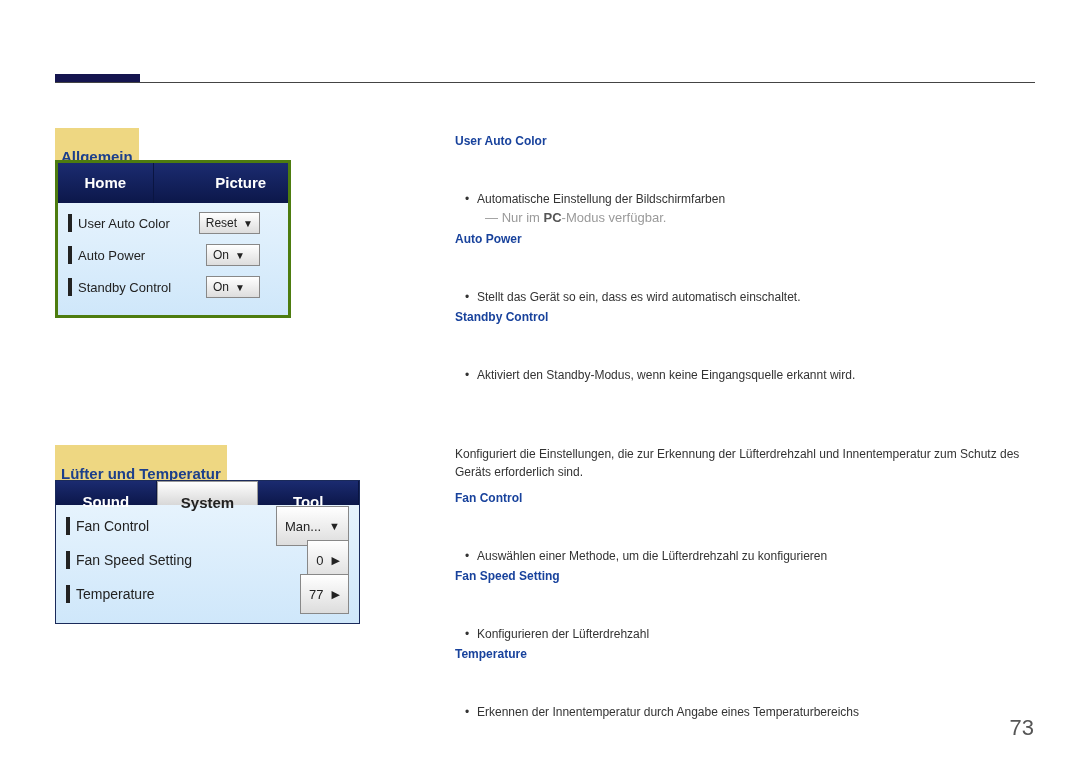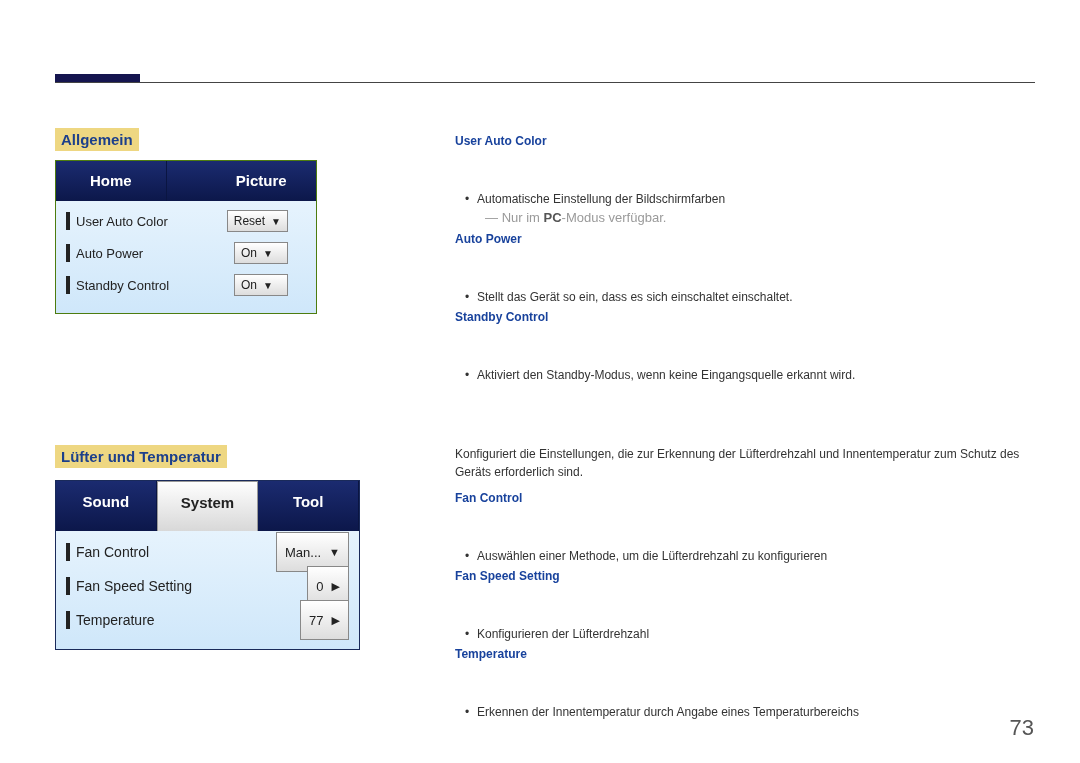--- a/index.html
+++ b/index.html
@@ -12,41 +12,41 @@
     position: relative;
   }
   .topline { position:absolute; left:55px; top:82px; width:980px; height:1px; background:#444; }
   .topline-thick { position:absolute; left:55px; top:74px; width:85px; height:8px; background:#15154f; }
 
   .section-title {
     background: #eed782;
     color:#1c3f8b;
     font-weight: bold;
     font-size: 15px;
-    padding: 3px 6px;
+    padding: 20px 6px;
     display:inline-block;
   }
   .sec-allgemein { position:absolute; left:55px; top:128px; }
   .sec-luefter   { position:absolute; left:55px; top:445px; }
 
   
-  .shot1 { position:absolute; left:55px; top:160px; width:262px; border:1px solid #4d7c0f; }
+  .shot1 { position:absolute; left:55px; top:160px; width:236px; border:3px solid #4d7c0f; }
   .tabbar1 { background: linear-gradient(#1b2b70,#0c174a); display:flex; height:40px; }
   .tab1 { flex:1; text-align:center; color:#fff; font-weight:bold; font-size:15px; line-height:40px; border-right:1px solid #0a1542;}
   .tab1:last-child{border-right:none;margin-left:40px;}
   .panel1 { background: linear-gradient(#e6f3fd,#cfe7fa); padding:4px 0 12px 0;}
   .row1 { display:flex; align-items:center; height:32px; font-size:13px; color:#222;}
   .bar { width:4px; height:18px; background:#222; margin:0 6px 0 10px;}
   .rowlabel { flex:1; }
   .dd { background:linear-gradient(#fff,#ddd); border:1px solid #888; height:22px; display:flex; align-items:center; padding:0 6px; margin-right:28px; font-size:12px;}
   .dd .arrow { margin-left:6px; font-size:10px;}
 
   
   .shot2 { position:absolute; left:55px; top:480px; width:305px; border:1px solid #1a2a5a;}
-  .tabbar2 { display:flex; height:50px;}
+  .tabbar2 { display:flex; height:24px;}
   .tab2 { flex:1; text-align:center; font-weight:bold; font-size:15px; line-height:42px;}
   .tab2.dark { background: linear-gradient(#1b2b70,#0c174a); color:#fff; border-right:1px solid #0a1542;}
   .tab2.active { background: linear-gradient(#fefefe,#d8d8d8); color:#222; border:1px solid #999; border-bottom:none;}
   .panel2 { background: linear-gradient(#e6f3fd,#cfe7fa); padding:4px 0 12px 0;}
   .row2 { display:flex; align-items:center; height:34px; font-size:14px; color:#222;}
   .rowlabel2 { flex:1;}
   .ctrl { background:linear-gradient(#fff,#ddd); border:1px solid #888; height:40px; display:flex; align-items:center; padding:4px 8px; margin-right:10px; font-size:13px;}
   .ctrl .arrow { margin-left:8px; font-size:11px;}
 
   
@@ -103,21 +103,21 @@
   </div>
 </div>
 
 <div id="r1" class="rtxt">
   <div class="hd">User Auto Color</div>
   <div class="bullet">Automatische Einstellung der Bildschirmfarben</div>
   <div class="note" style="padding-left:30px;">
     ― <span>Nur im </span><span class="pc">PC</span><span>-Modus verfügbar.</span>
   </div>
   <div class="hd">Auto Power</div>
-  <div class="bullet">Stellt das Gerät so ein, dass es sich einschaltet einschaltet.</div>
+  <div class="bullet">Stellt das Gerät so ein, dass es wird automatisch einschaltet.</div>
   <div class="hd">Standby Control</div>
   <div class="bullet">Aktiviert den Standby-Modus, wenn keine Eingangsquelle erkannt wird.</div>
 </div>
 
 <div class="section-title sec-luefter">Lüfter und Temperatur</div>
 
 <div class="shot2">
   <div class="tabbar2">
     <div class="tab2 dark">Sound</div>
     <div class="tab2 active">System</div>

